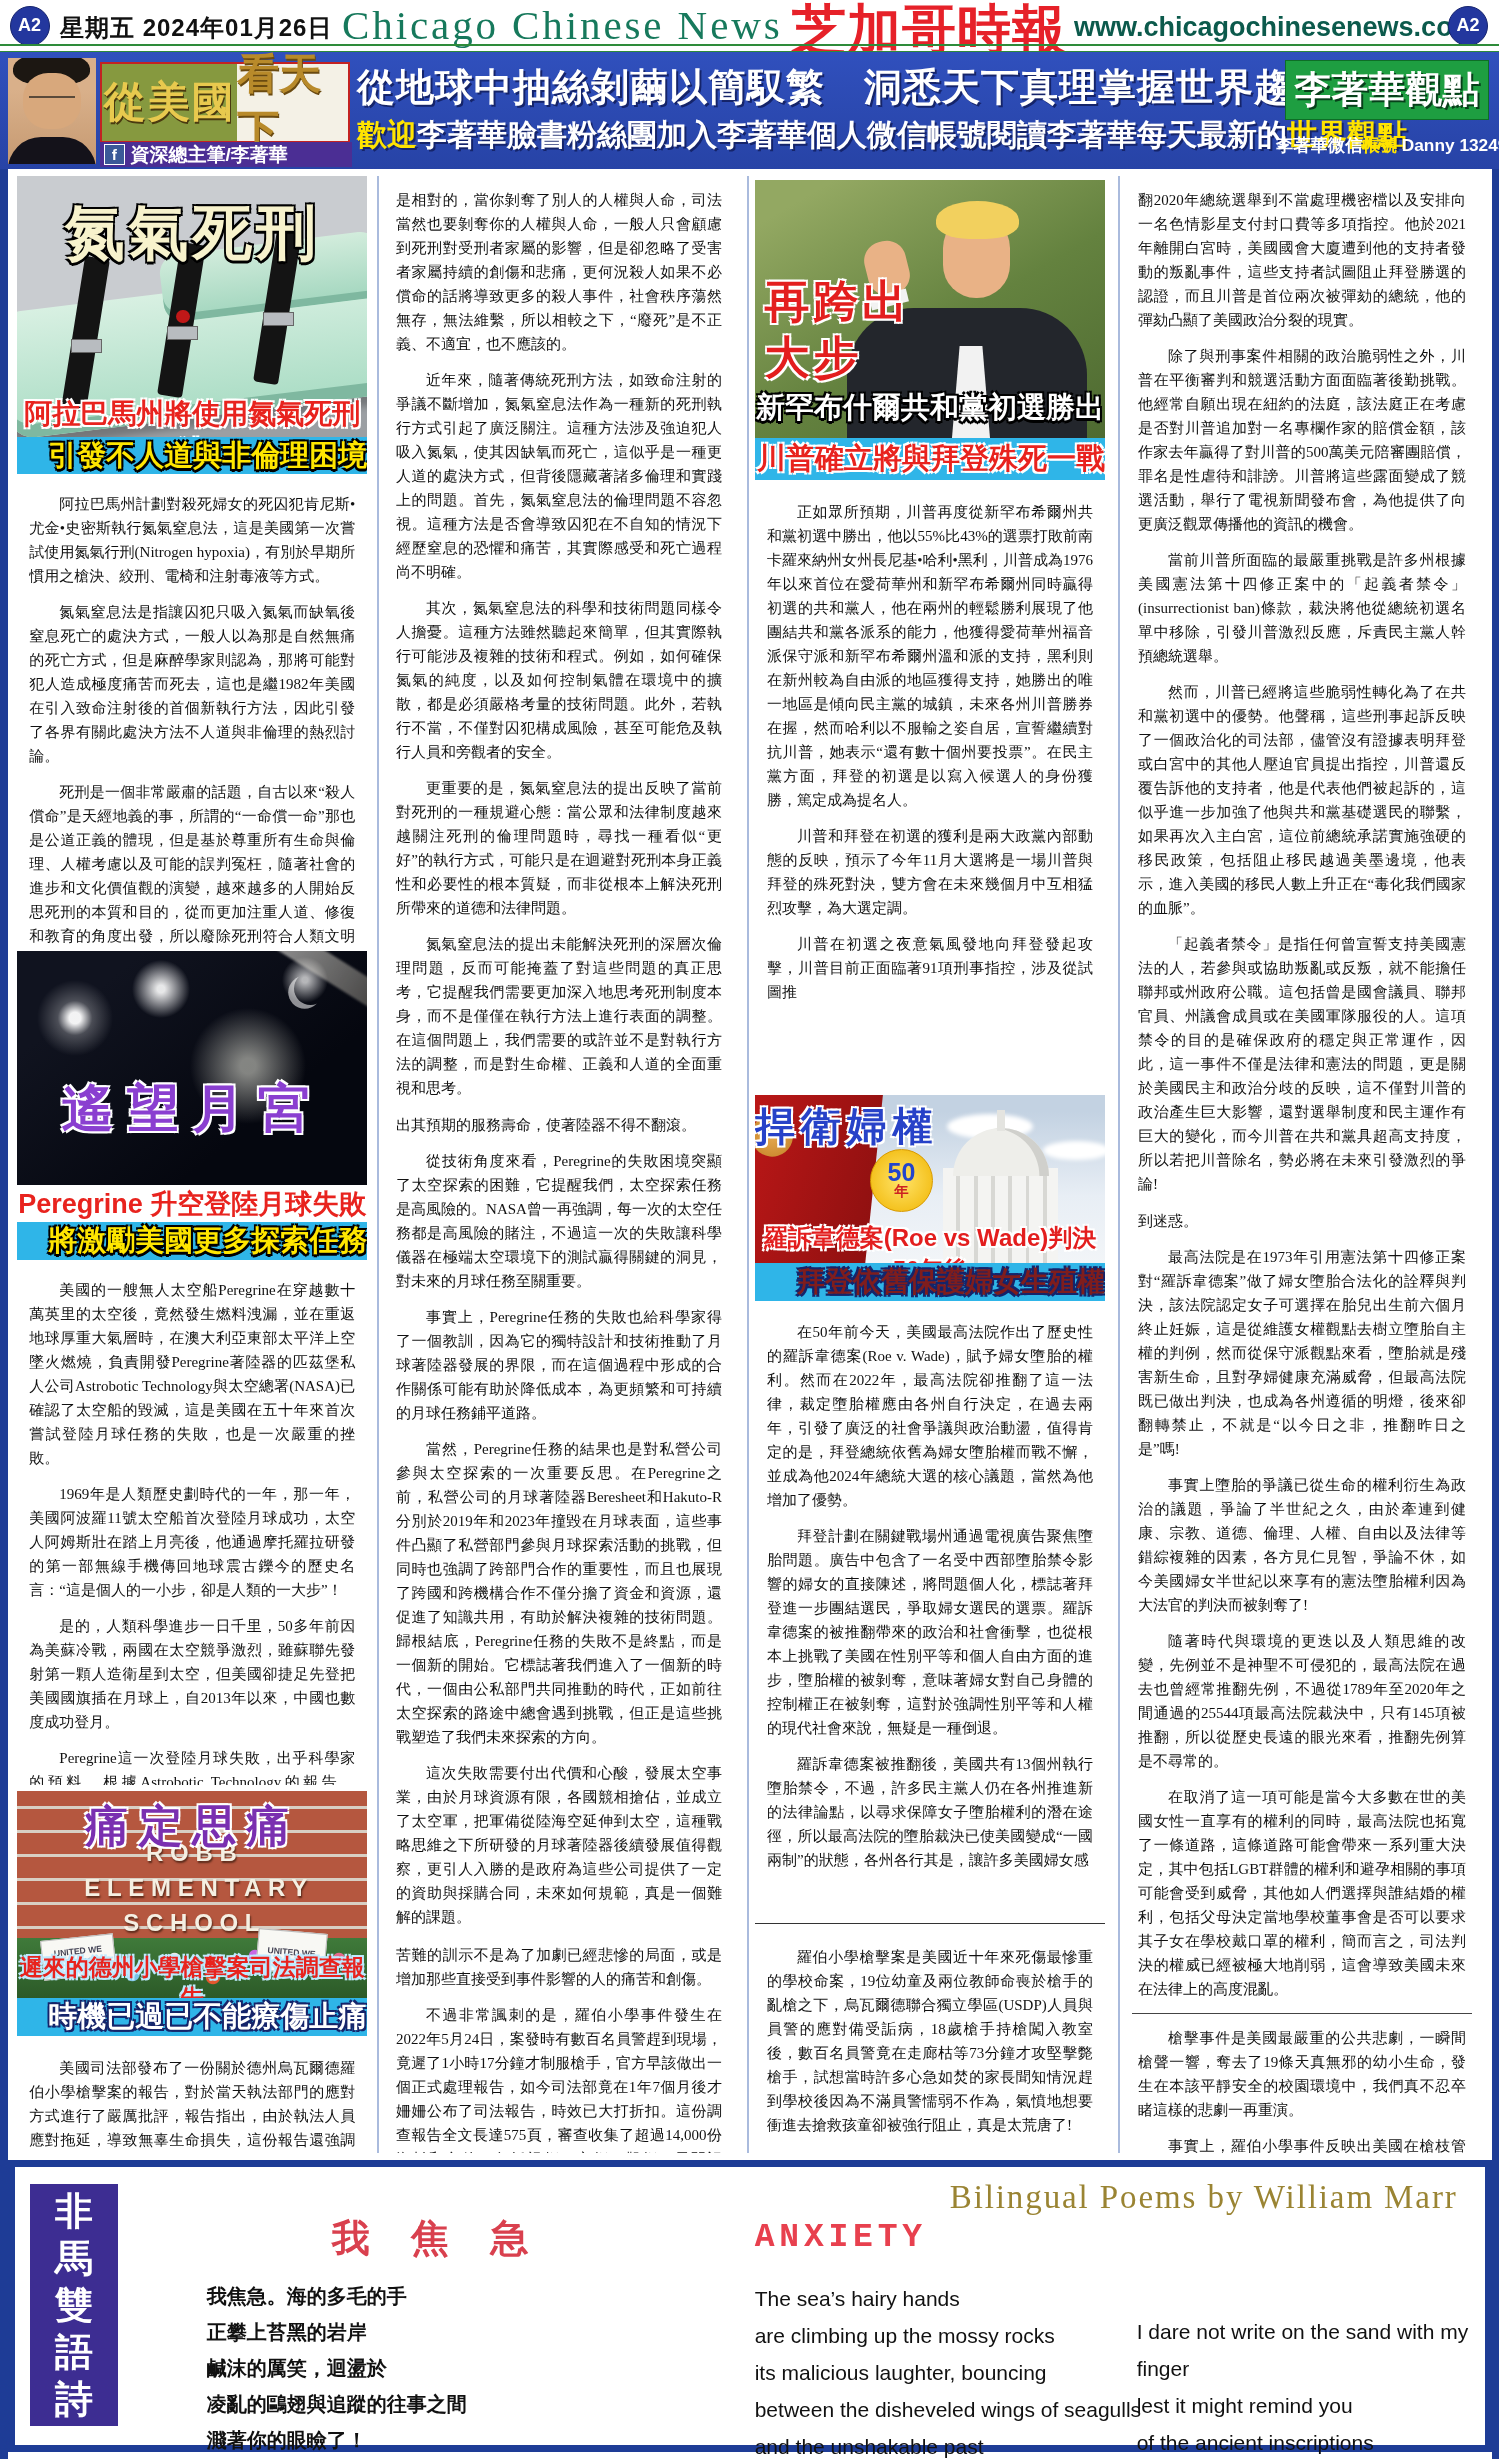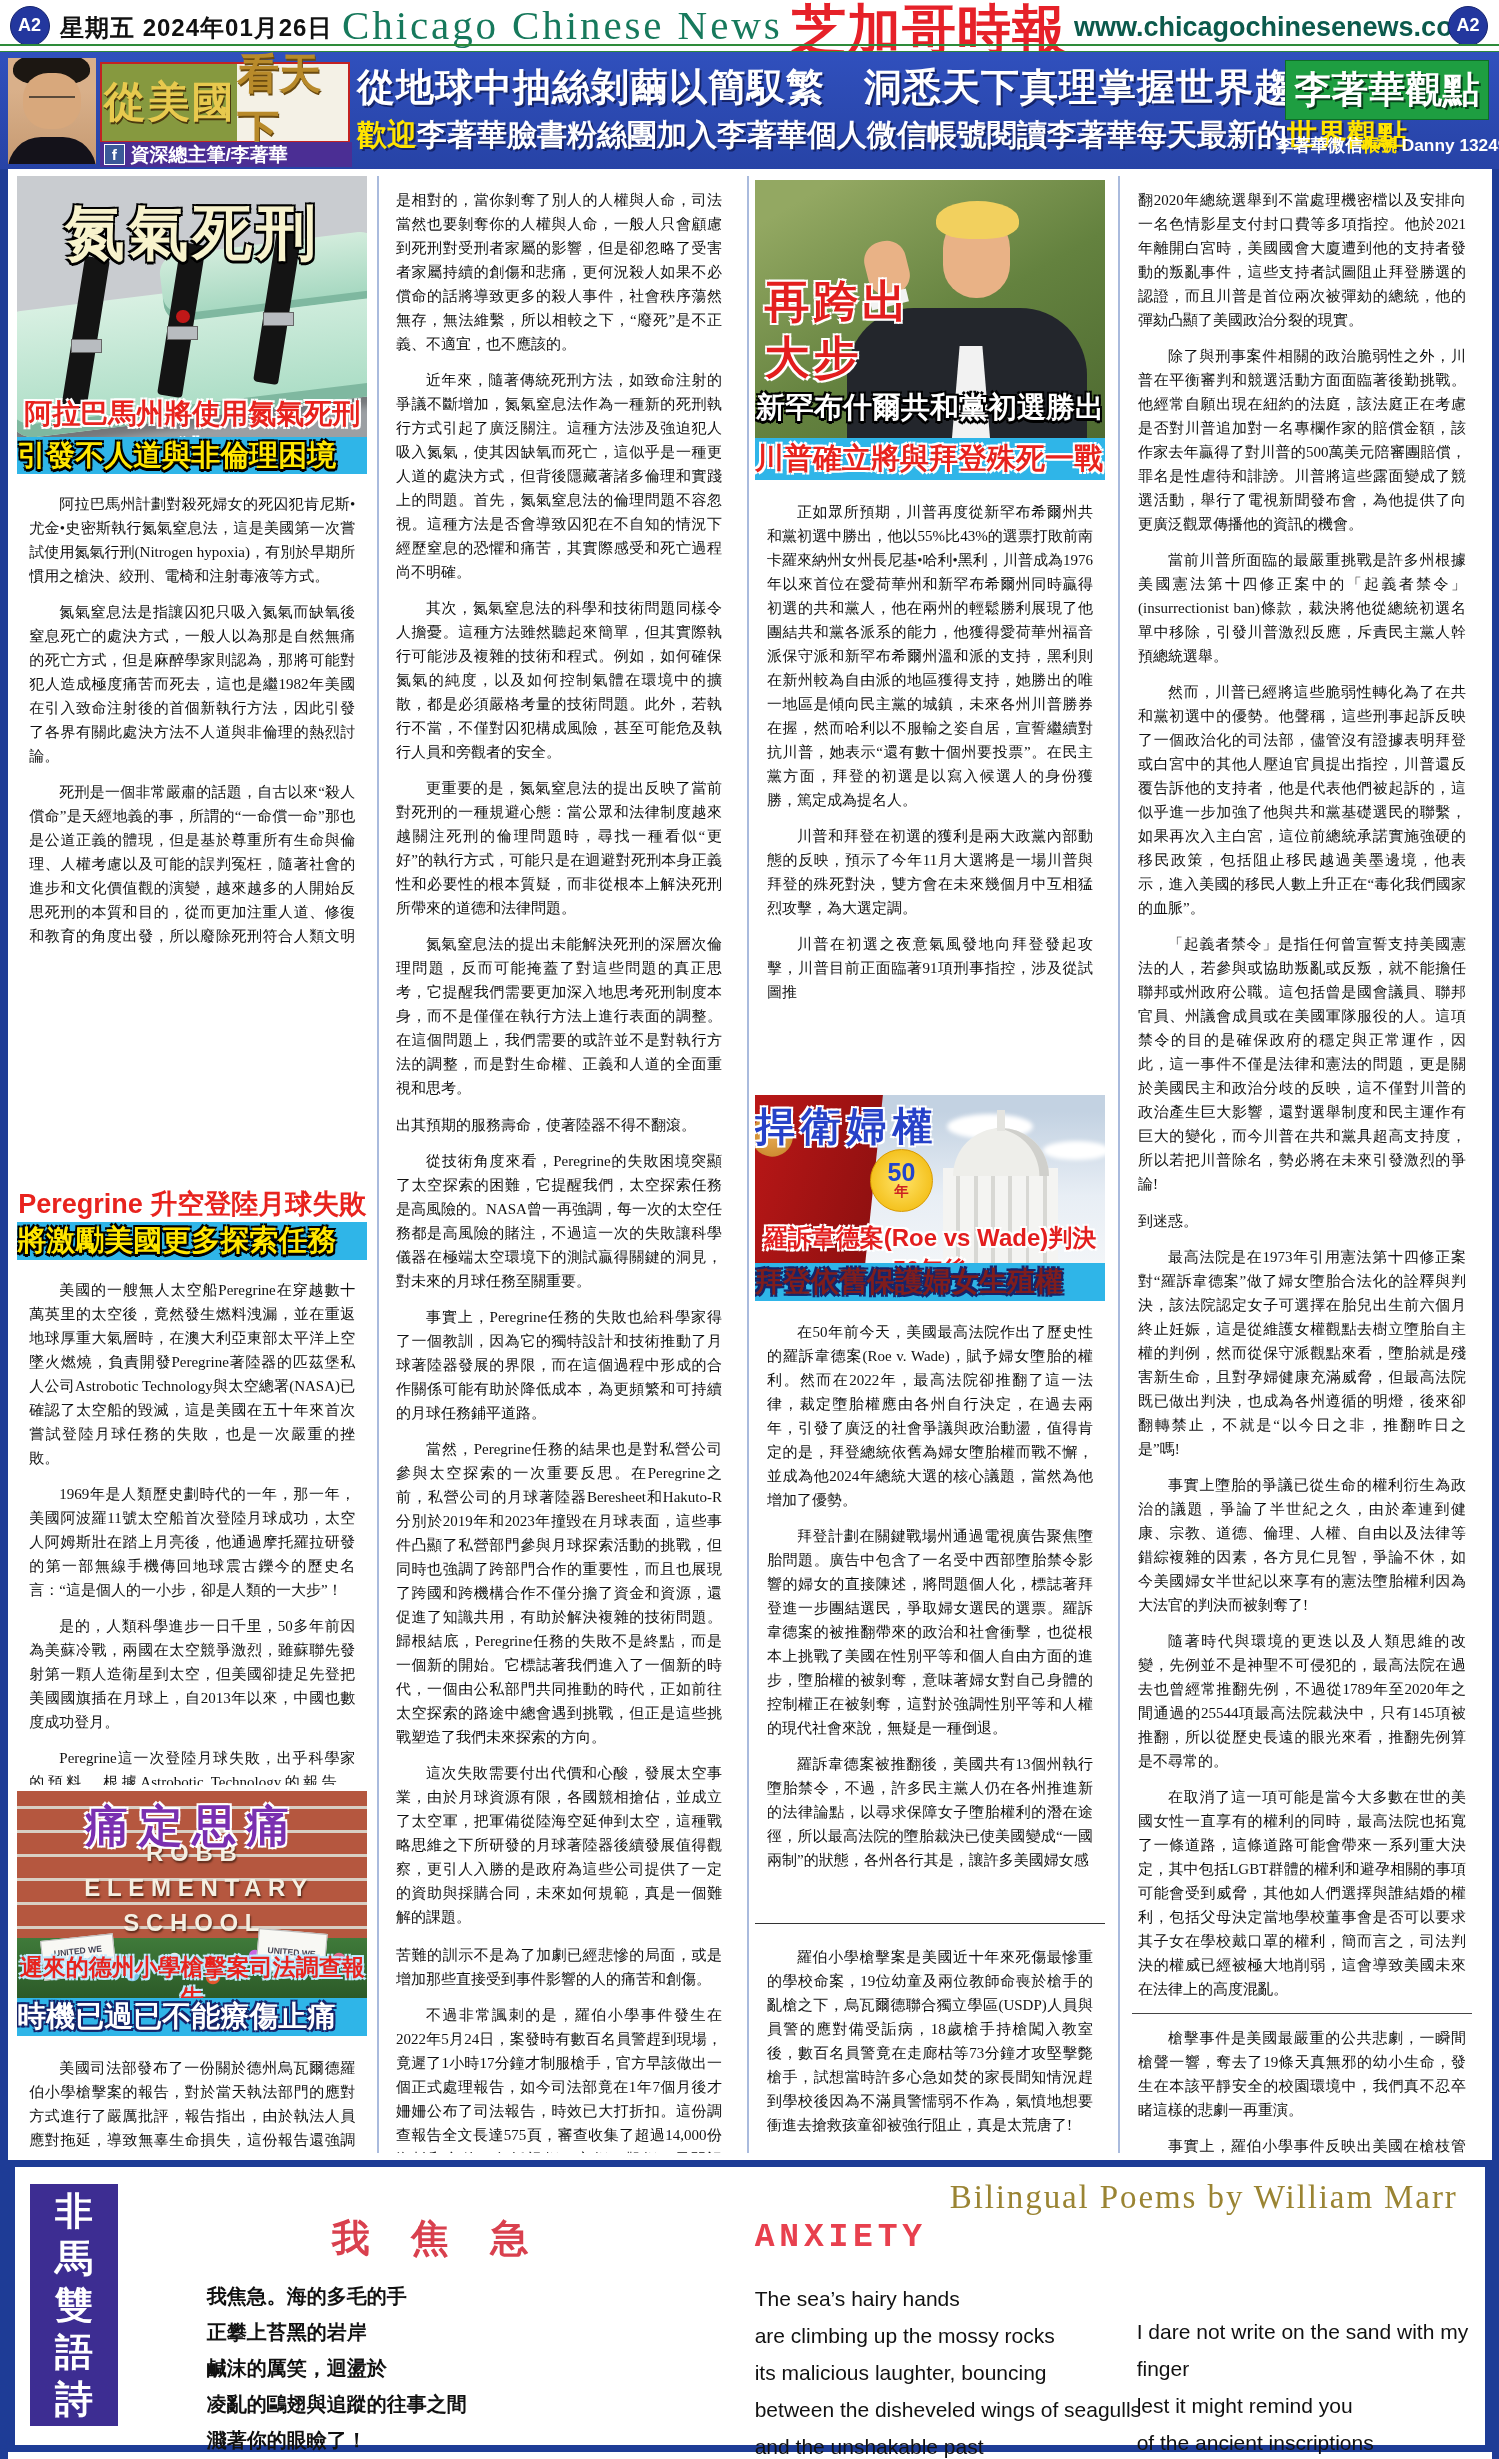--- a/index.html
+++ b/index.html
@@ -45,21 +45,21 @@
   
   .body{position:absolute;font-family:"Liberation Serif",serif;font-size:15px;line-height:24px;color:#111;
         text-align:justify;overflow:hidden;}
   .body p{margin:12px;text-indent:2em;}
   .cont > p:first-child{text-indent:0;}
   .sect{margin-top:13.4px;}
   .thinrule{height:1px;background:#444;margin:9.6px 5.8px;}
   
   figure{margin:0;position:absolute;overflow:hidden;}
   .photo{position:absolute;left:0;top:0;width:100%;overflow:hidden;}
-  .cstrip{position:absolute;left:0;width:100%;background:#2fb5e8;display:flex;align-items:center;justify-content:flex-start;}
+  .cstrip{position:absolute;left:0;width:100%;background:#2fb5e8;display:flex;align-items:center;justify-content:flex-end;}
   .ol-b{text-shadow:-1.9px -1.9px 0 #000,1.9px -1.9px 0 #000,-1.9px 1.9px 0 #000,1.9px 1.9px 0 #000,0 2.9px 0 #000;}
   .ol-w{text-shadow:-1.9px -1.9px 0 #fff,1.9px -1.9px 0 #fff,-1.9px 1.9px 0 #fff,1.9px 1.9px 0 #fff;}
   .ol-c{text-shadow:-1.9px -1.9px 0 #bfeaff,1.9px -1.9px 0 #bfeaff,-1.9px 1.9px 0 #bfeaff,1.9px 1.9px 0 #bfeaff;}
   .ol-n{text-shadow:-1.9px -1.9px 0 #15246a,1.9px -1.9px 0 #15246a,-1.9px 1.9px 0 #15246a,1.9px 1.9px 0 #15246a;}
   
   .f-nitro{left:17.3px;top:176px;width:350px;height:298px;}
   .f-nitro .photo{height:261px;background:linear-gradient(#c9ccd0 55%,#9b9fa3 56%);}
   .gurney{position:absolute;left:-15.4px;top:113px;width:403px;height:127px;background:linear-gradient(#d8f0e2,#a9dcc4);
           border-radius:25px;transform:rotate(-7deg);box-shadow:inset 0 -13.4px 0 #7fb8a0,0 9.6px 7.7px rgba(0,0,0,.25);}
   .gurney2{position:absolute;left:144px;top:67px;width:221px;height:67px;background:linear-gradient(#d2ecdc,#a2d6be);
@@ -227,20 +227,25 @@
     </div>
   </figure>
   <div class="body" style="left:17.3px;top:480px;width:350px;height:467px">
       <p>阿拉巴馬州計劃對殺死婦女的死囚犯肯尼斯•尤金•史密斯執行氮氣窒息法，這是美國第一次嘗試使用氮氣行刑(Nitrogen hypoxia)，有別於早期所慣用之槍決、絞刑、電椅和注射毒液等方式。</p>
       <p>氮氣窒息法是指讓囚犯只吸入氮氣而缺氧後窒息死亡的處決方式，一般人以為那是自然無痛的死亡方式，但是麻醉學家則認為，那將可能對犯人造成極度痛苦而死去，這也是繼1982年美國在引入致命注射後的首個新執行方法，因此引發了各界有關此處決方法不人道與非倫理的熱烈討論。</p>
       <p>死刑是一個非常嚴肅的話題，自古以來“殺人償命”是天經地義的事，所謂的“一命償一命”那也是公道正義的體現，但是基於尊重所有生命與倫理、人權考慮以及可能的誤判冤枉，隨著社會的進步和文化價值觀的演變，越來越多的人開始反思死刑的本質和目的，從而更加注重人道、修復和教育的角度出發，所以廢除死刑符合人類文明和進步的社會理念，因此在許多國家“廢死”與“反廢死”成爭議最大的焦點。</p>
       <p>我個人是反對廢除死刑的，因為我認為人權</p>
     </div>
 
   <figure class="f-pere">
+    <div class="photo">
+      <div class="beam"></div>
+        <div class="crescent"></div>
+      <div class="t-pere ol-w">遙望月宮</div>
+    </div>
     <div class="h-pere1">Peregrine 升空登陸月球失敗</div>
     <div class="cstrip">
       <span class="h-pere2 ol-b">將激勵美國更多探索任務</span>
     </div>
   </figure>
   <div class="body" style="left:17.3px;top:1266px;width:350px;height:519px">
       <p>美國的一艘無人太空船Peregrine在穿越數十萬英里的太空後，竟然發生燃料洩漏，並在重返地球厚重大氣層時，在澳大利亞東部太平洋上空墜火燃燒，負責開發Peregrine著陸器的匹茲堡私人公司Astrobotic Technology與太空總署(NASA)已確認了太空船的毀滅，這是美國在五十年來首次嘗試登陸月球任務的失敗，也是一次嚴重的挫敗。</p>
       <p>1969年是人類歷史劃時代的一年，那一年，美國阿波羅11號太空船首次登陸月球成功，太空人阿姆斯壯在踏上月亮後，他通過摩托羅拉研發的第一部無線手機傳回地球震古鑠今的歷史名言：“這是個人的一小步，卻是人類的一大步”！</p>
       <p>是的，人類科學進步一日千里，50多年前因為美蘇冷戰，兩國在太空競爭激烈，雖蘇聯先發射第一顆人造衛星到太空，但美國卻捷足先登把美國國旗插在月球上，自2013年以來，中國也數度成功登月。</p>
       <p>Peregrine這一次登陸月球失敗，出乎科學家的預料，根據Astrobotic Technology的報告，Peregrine在發射後大約7小時，未能將其太陽能板指向太陽，電池電量迅速耗盡，由於推進系統內部故障導致推進劑洩漏，最終確認燃料洩漏使Peregrine的姿態控制系統推進器運作超</p>

